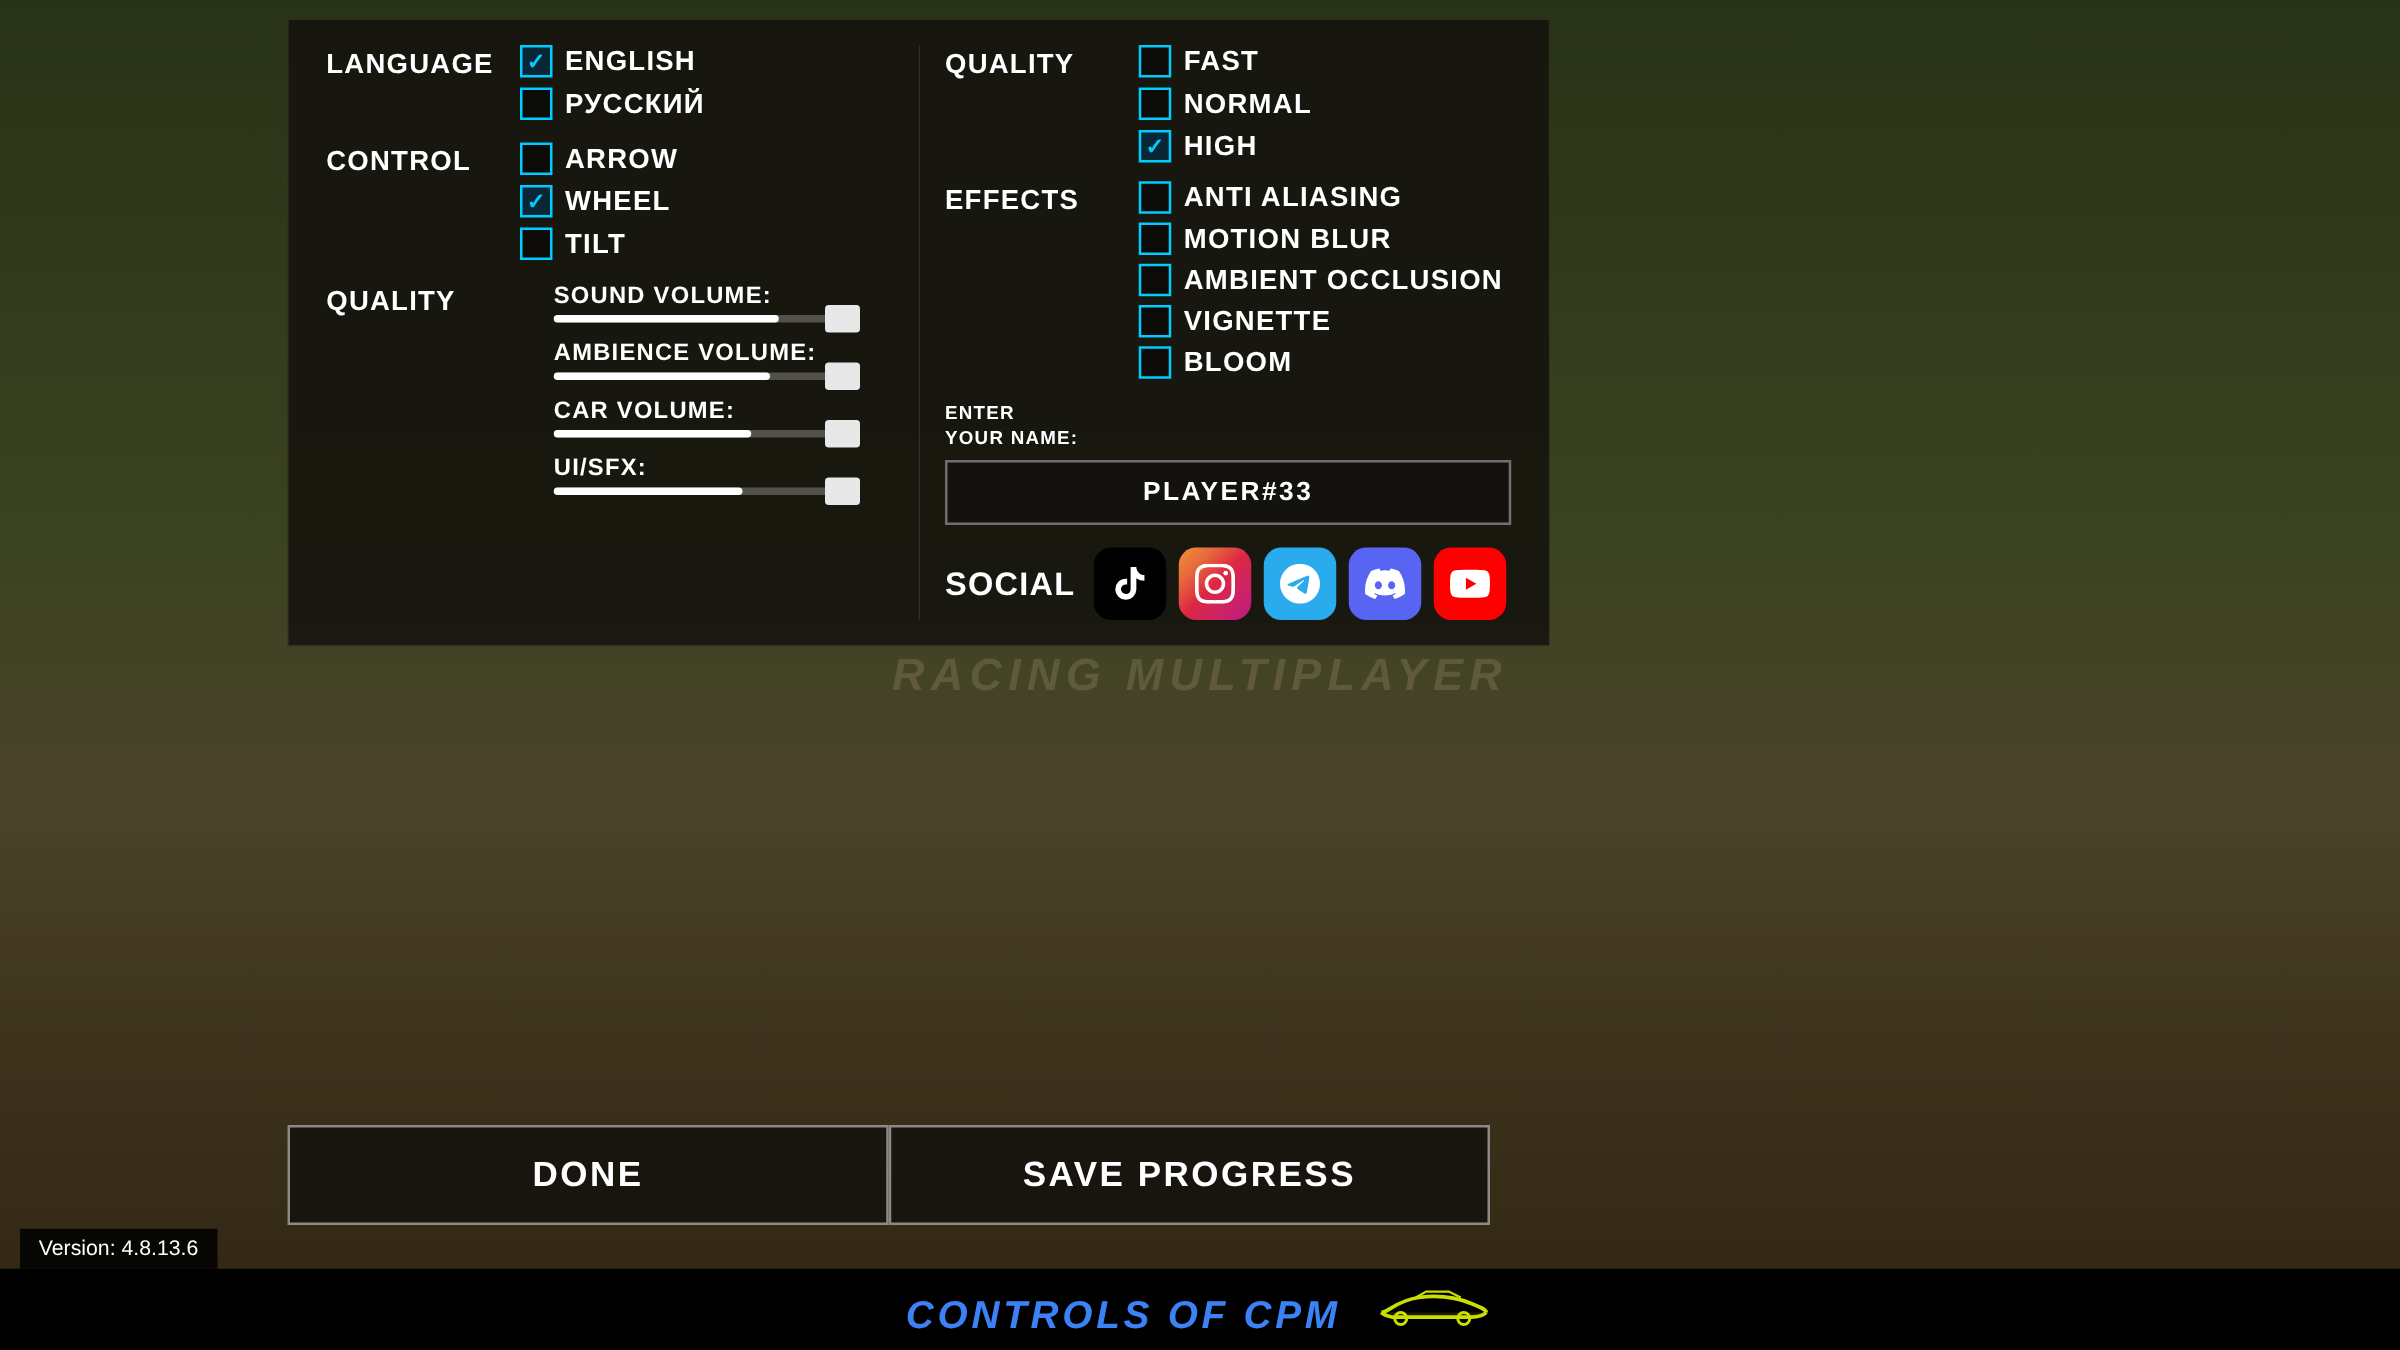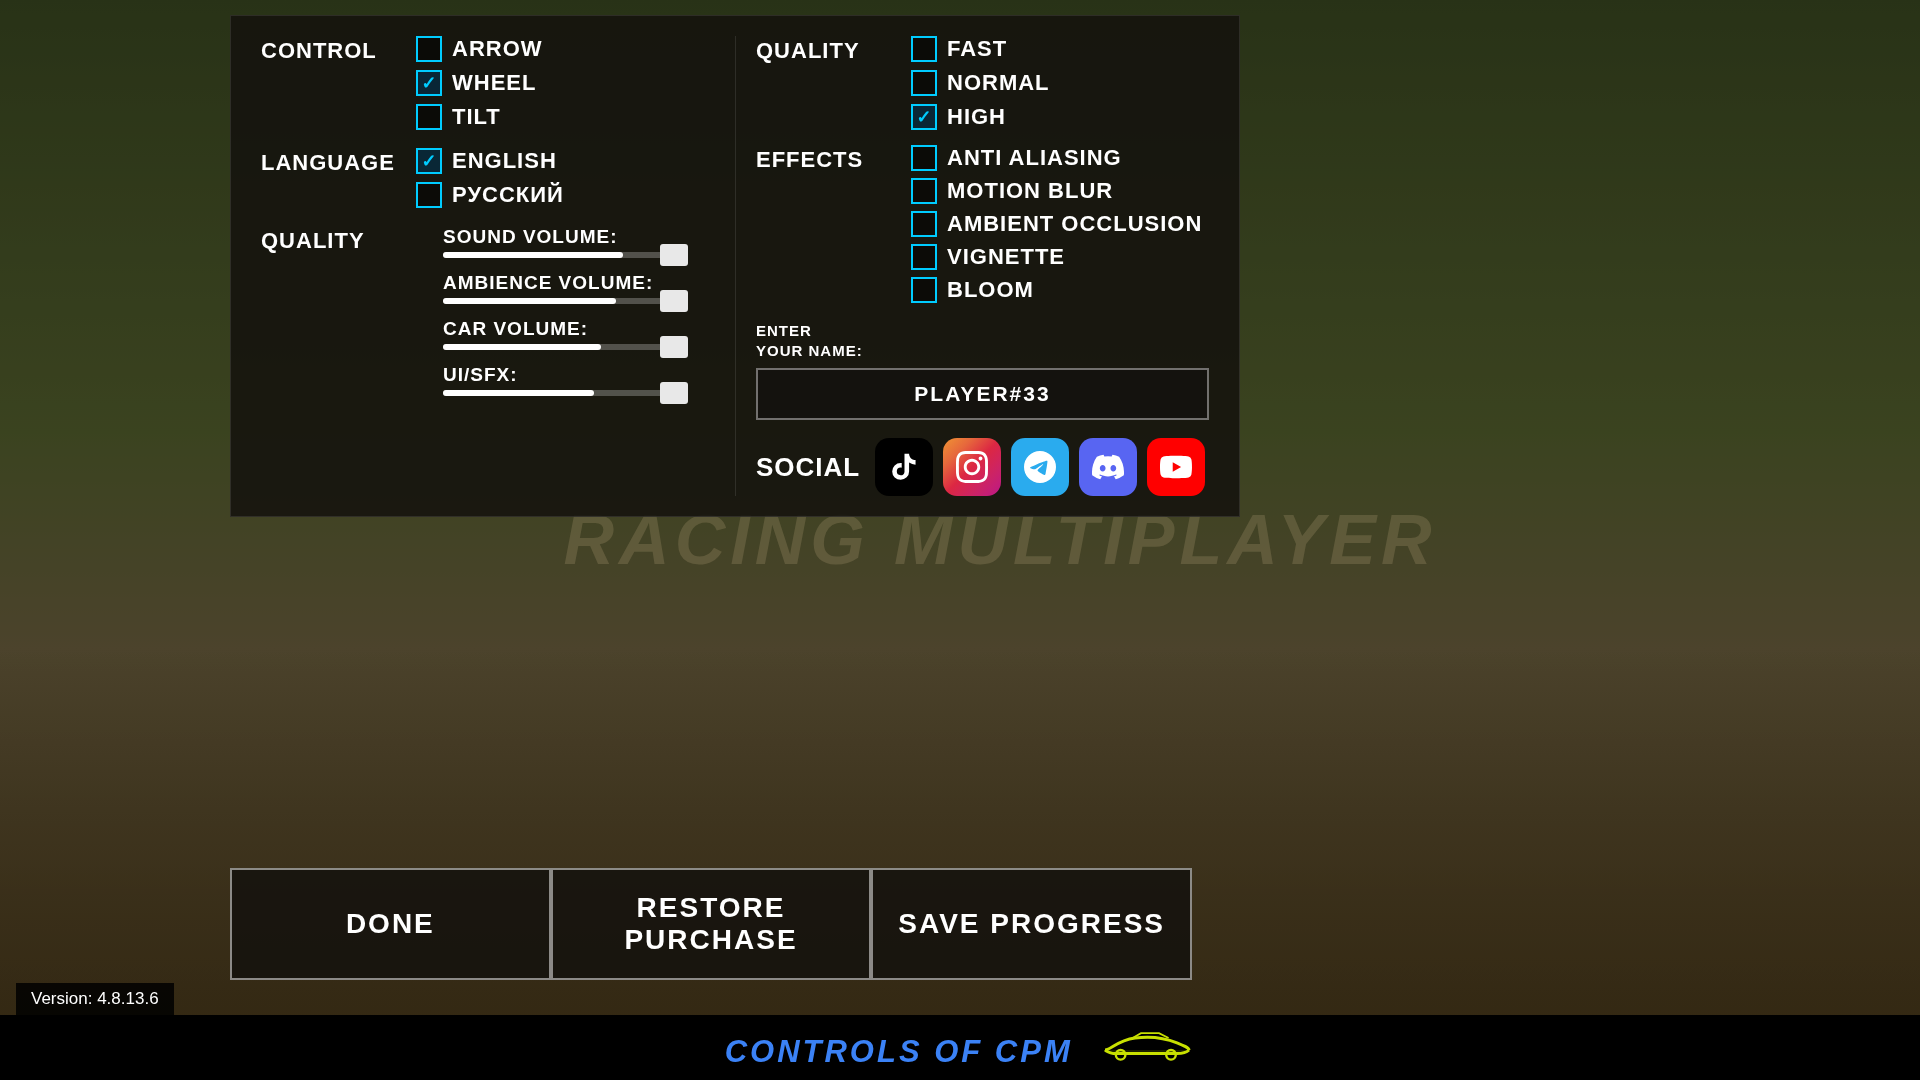--- a/index.html
+++ b/index.html
@@ -333,71 +333,70 @@
       height: 36px;
     }
 
     
     .watermark {
       position: absolute;
       top: 50%;
       left: 50%;
       transform: translate(-50%, -50%);
       color: rgba(180,160,120,0.25);
-      font-size: 70px;
+      font-size: 36px;
       font-weight: 900;
       letter-spacing: 5px;
       text-transform: uppercase;
       font-style: italic;
       z-index: 5;
       white-space: nowrap;
-      margin-left: 40px;
     }
   </style>
 </head>
 <body>
 
 <div class="bg-scene"></div>
 <div class="bg-overlay"></div>
 
 <div class="watermark">RACING MULTIPLAYER</div>
 
 <div class="settings-panel">
   <div class="settings-grid">
 
     <div class="left-col">
 
       <div class="setting-row">
+        <div class="setting-label">LANGUAGE</div>
+        <div class="setting-options">
+          <div class="checkbox-item">
+            <div class="checkbox checked"></div>
+            <span>ENGLISH</span>
+          </div>
+          <div class="checkbox-item">
+            <div class="checkbox"></div>
+            <span>РУССКИЙ</span>
+          </div>
+        </div>
+      </div>
+
+      <div class="setting-row">
         <div class="setting-label">CONTROL</div>
         <div class="setting-options">
           <div class="checkbox-item">
             <div class="checkbox"></div>
             <span>ARROW</span>
           </div>
           <div class="checkbox-item">
             <div class="checkbox checked"></div>
             <span>WHEEL</span>
           </div>
           <div class="checkbox-item">
             <div class="checkbox"></div>
             <span>TILT</span>
-          </div>
-        </div>
-      </div>
-
-      <div class="setting-row">
-        <div class="setting-label">LANGUAGE</div>
-        <div class="setting-options">
-          <div class="checkbox-item">
-            <div class="checkbox checked"></div>
-            <span>ENGLISH</span>
-          </div>
-          <div class="checkbox-item">
-            <div class="checkbox"></div>
-            <span>РУССКИЙ</span>
           </div>
         </div>
       </div>
 
       <div class="setting-row quality-row">
         <div class="setting-label">QUALITY</div>
         <div class="volume-controls">
           <div class="volume-item">
             <div class="volume-label">SOUND VOLUME:</div>
             <div class="slider-track">
@@ -515,21 +514,20 @@
           </div>
         </div>
       </div>
 
     </div>
   </div>
 </div>
 
 <div class="bottom-buttons">
   <button class="btn">DONE</button>
-  <button class="btn">RESTORE PURCHASE</button>
   <button class="btn">SAVE PROGRESS</button>
 </div>
 
 <div class="version-bar">
   <span class="version-text">Version: 4.8.13.6</span>
 </div>
 
 <div class="brand-bar">
   <span class="brand-text">
     <span>CONTROLS OF CPM</span>

